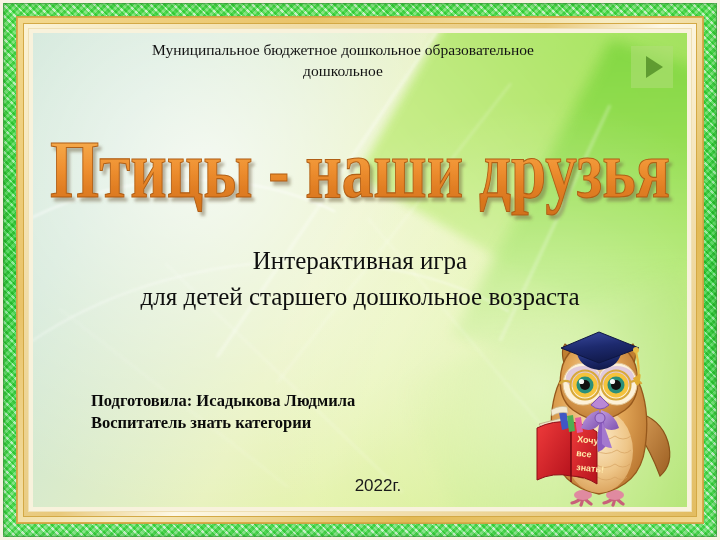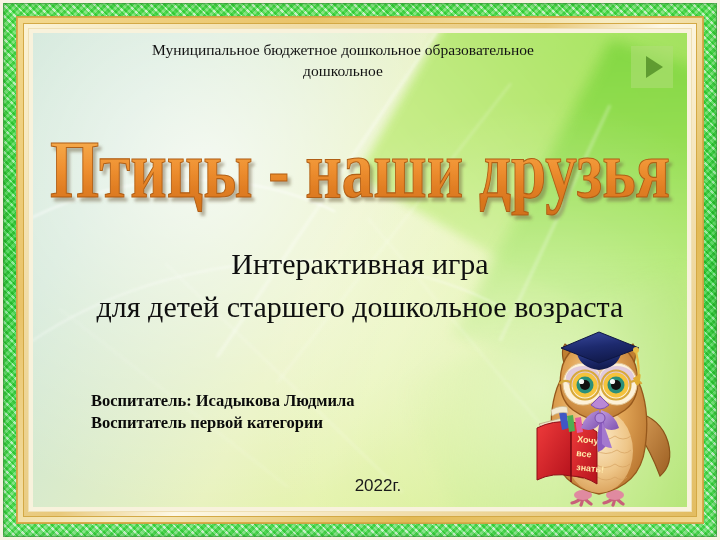--- a/index.html
+++ b/index.html
@@ -191,21 +191,21 @@
   }
   .wordart-title svg { display: block; margin: 0 auto; overflow: visible; }
 
   .subtitle {
     position: absolute;
     left: 20px;
     right: 20px;
     top: 210px;
     text-align: center;
     font-family: "Liberation Serif", "DejaVu Serif", serif;
-    font-size: 30px;
+    font-size: 25px;
     line-height: 1.42;
     color: #0f0f0f;
     z-index: 6;
   }
 
   .author-block {
     position: absolute;
     left: 58px;
     top: 357px;
     width: 400px;
@@ -313,22 +313,22 @@
         <text id="wordart-text" x="310" y="66" text-anchor="middle" font-family="'Liberation Serif','DejaVu Serif',serif" font-size="82" font-weight="bold" transform="translate(310,0) scale(1.04,1) translate(-310,0)" textLength="596" lengthAdjust="spacingAndGlyphs" fill="url(#titleGrad)" stroke="#b05e14" stroke-width="1.1" filter="url(#titleShadow)">Птицы - наши друзья</text>
       </svg>
     </div>
 
     <div class="subtitle">
       <div>Интерактивная игра</div>
       <div>для детей старшего дошкольное возраста</div>
     </div>
 
     <div class="author-block">
-      <div>Воспитатель: Исадыкова Людмила</div>
-      <div>Воспитатель первой категории</div>
+      <div>Подготовила: Исадыкова Людмила</div>
+      <div>Воспитатель знать категории</div>
     </div>
 
     <div class="year-text">
       <span>2022г.</span>
     </div>
 
     <div class="play-button">
       <div class="tri"></div>
     </div>
 

